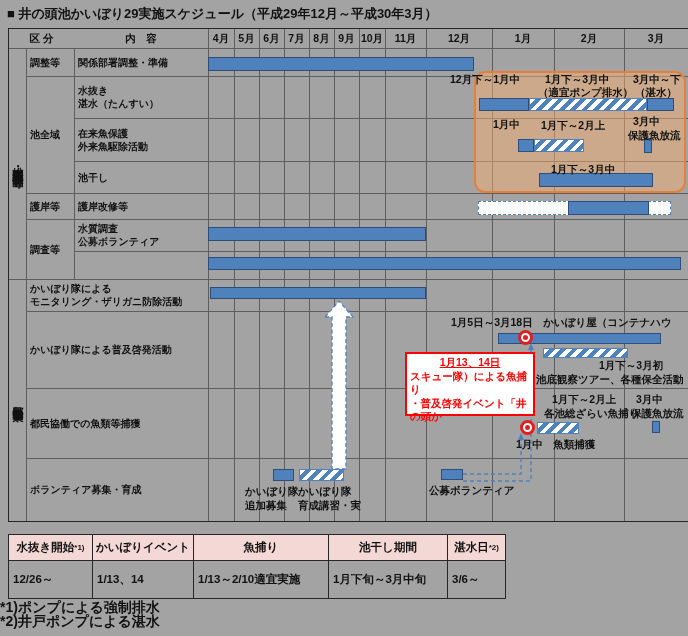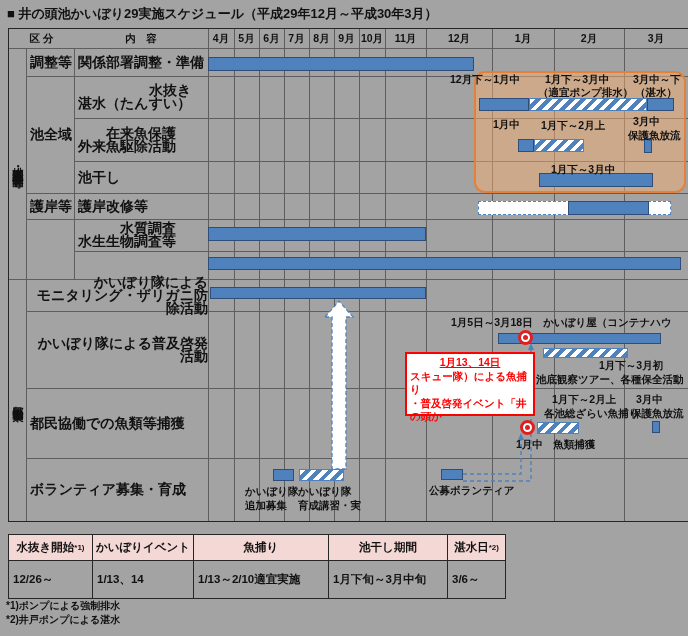--- a/index.html
+++ b/index.html
@@ -2,42 +2,42 @@
 <html><head>
 <meta charset="utf-8">
 <style>
   html,body{margin:0;padding:0;background:#fff;}
   .page{position:relative;width:688px;height:636px;background:#a3a3a3;overflow:hidden;
         font-family:"Liberation Sans","DejaVu Sans",sans-serif;font-weight:bold;color:#111;}
   .title{position:absolute;left:7px;top:5px;font-size:13px;white-space:nowrap;}
   .chart{position:absolute;left:8px;top:28px;width:679px;height:492px;border:1.5px solid #262626;box-sizing:content-box;}
   .gl{position:absolute;background:#5e5e5e;z-index:0;}
   .hcell{position:absolute;top:0;height:19px;display:flex;align-items:center;justify-content:center;font-size:10.5px;z-index:1;}
-  .lbl{position:absolute;display:flex;align-items:center;font-size:14px;line-height:13px;white-space:pre-line;padding-left:4px;box-sizing:border-box;z-index:1;text-align:right;}
+  .lbl{position:absolute;display:flex;align-items:center;font-size:10px;line-height:13px;white-space:pre-line;padding-left:4px;box-sizing:border-box;z-index:1;}
   .vtext{position:absolute;display:flex;align-items:center;justify-content:center;writing-mode:vertical-rl;text-orientation:upright;font-size:11px;letter-spacing:1px;z-index:1;}
   .bar{position:absolute;background:#4F81BD;border:1px solid #2E4E79;box-sizing:border-box;z-index:2;}
   .hatch{position:absolute;border:1px solid #4F81BD;box-sizing:border-box;z-index:2;
          background:repeating-linear-gradient(135deg,#ffffff 0 4px,#4F81BD 4px 8px);}
   .dashedbox{position:absolute;border:1.5px dashed #4F81BD;background:#fff;box-sizing:border-box;z-index:2;}
   .orange{position:absolute;left:465px;top:42px;width:212px;height:122px;border:2px solid #E2813C;border-radius:11px;
           background:rgba(247,176,110,0.48);box-sizing:border-box;z-index:1;}
   .ann{position:absolute;font-size:10.5px;white-space:pre-line;line-height:13.5px;z-index:4;}
   .overlay{position:absolute;left:0;top:0;z-index:3;pointer-events:none;}
   .redbox{position:absolute;left:396px;top:323px;width:130px;height:64px;border:2px solid #FF0000;background:#fff;
           color:#FF0000;font-size:10.5px;line-height:13.5px;padding:2px 3px;box-sizing:border-box;z-index:5;}
   .redbox .c{text-align:center;text-decoration:underline;}
   .rc{position:absolute;width:15px;height:15px;border:3px solid #E02020;border-radius:50%;background:#fff;
       box-sizing:border-box;display:flex;align-items:center;justify-content:center;z-index:6;}
   .rc::after{content:"";width:5px;height:5px;border-radius:50%;background:#E02020;}
   .stable{position:absolute;left:8px;top:534px;width:496px;height:63px;border:1.5px solid #262626;box-sizing:content-box;}
   .scell{position:absolute;box-sizing:border-box;border-right:1px solid #262626;display:flex;align-items:center;font-size:11.5px;}
   .shead{top:0;height:26px;background:#F4D8D6;justify-content:center;border-bottom:1px solid #262626;}
   .sval{top:26px;height:37px;justify-content:flex-start;padding-left:4px;}
   sup{font-size:8px;}
-  .fnote{position:absolute;left:6px;font-size:10px;white-space:nowrap;}
+  .fnote{position:absolute;left:0;font-size:14px;white-space:nowrap;}
 </style>
 </head>
 <body>
 
 <div class="page">
   <div class="title">■ 井の頭池かいぼり29実施スケジュール（平成29年12月～平成30年3月）</div>
 
   <div class="chart">
 
     <div class="gl" style="left:17px;top:19px;width:1px;height:473px;"></div>
@@ -80,30 +80,31 @@
     <div class="hcell" style="left:483px;width:62px;">1月</div>
     <div class="hcell" style="left:545px;width:70px;">2月</div>
     <div class="hcell" style="left:615px;width:64px;">3月</div>
 
     <div class="vtext" style="left:0;top:19px;width:17px;height:231px;">排水・関連工事・調査等</div>
     <div class="vtext" style="left:0;top:250px;width:17px;height:242px;">都民協働事業</div>
 
     <div class="lbl" style="left:17px;top:19px;width:48px;height:28px;">調整等</div>
     <div class="lbl" style="left:17px;top:47px;width:48px;height:117px;">池全域</div>
     <div class="lbl" style="left:17px;top:164px;width:48px;height:26px;">護岸等</div>
+    <div class="lbl" style="left:17px;top:190px;width:48px;height:60px;">調査等</div>
 
     <div class="lbl" style="left:65px;top:19px;width:134px;height:28px;">関係部署調整・準備</div>
     <div class="lbl" style="left:65px;top:89px;width:134px;height:43px;">在来魚保護
 外来魚駆除活動</div>
     <div class="lbl" style="left:65px;top:47px;width:134px;height:42px;">水抜き
 湛水（たんすい）</div>
     <div class="lbl" style="left:65px;top:132px;width:134px;height:32px;">池干し</div>
     <div class="lbl" style="left:65px;top:164px;width:134px;height:26px;">護岸改修等</div>
     <div class="lbl" style="left:65px;top:190px;width:134px;height:32px;">水質調査
-水生生物調査等</div>
+公募ボランティア</div>
     <div class="lbl" style="left:17px;top:250px;width:182px;height:32px;">かいぼり隊による
 モニタリング・ザリガニ防除活動</div>
     <div class="lbl" style="left:17px;top:282px;width:182px;height:77px;">かいぼり隊による普及啓発活動</div>
     <div class="lbl" style="left:17px;top:359px;width:182px;height:70px;">都民協働での魚類等捕獲</div>
     <div class="lbl" style="left:17px;top:429px;width:182px;height:63px;">ボランティア募集・育成</div>
 
     <div class="orange"></div>
 
     <div class="bar" style="left:199px;top:28px;width:266px;height:14px;"></div>
     <div class="bar" style="left:470px;top:69px;width:50px;height:13px;"></div>

